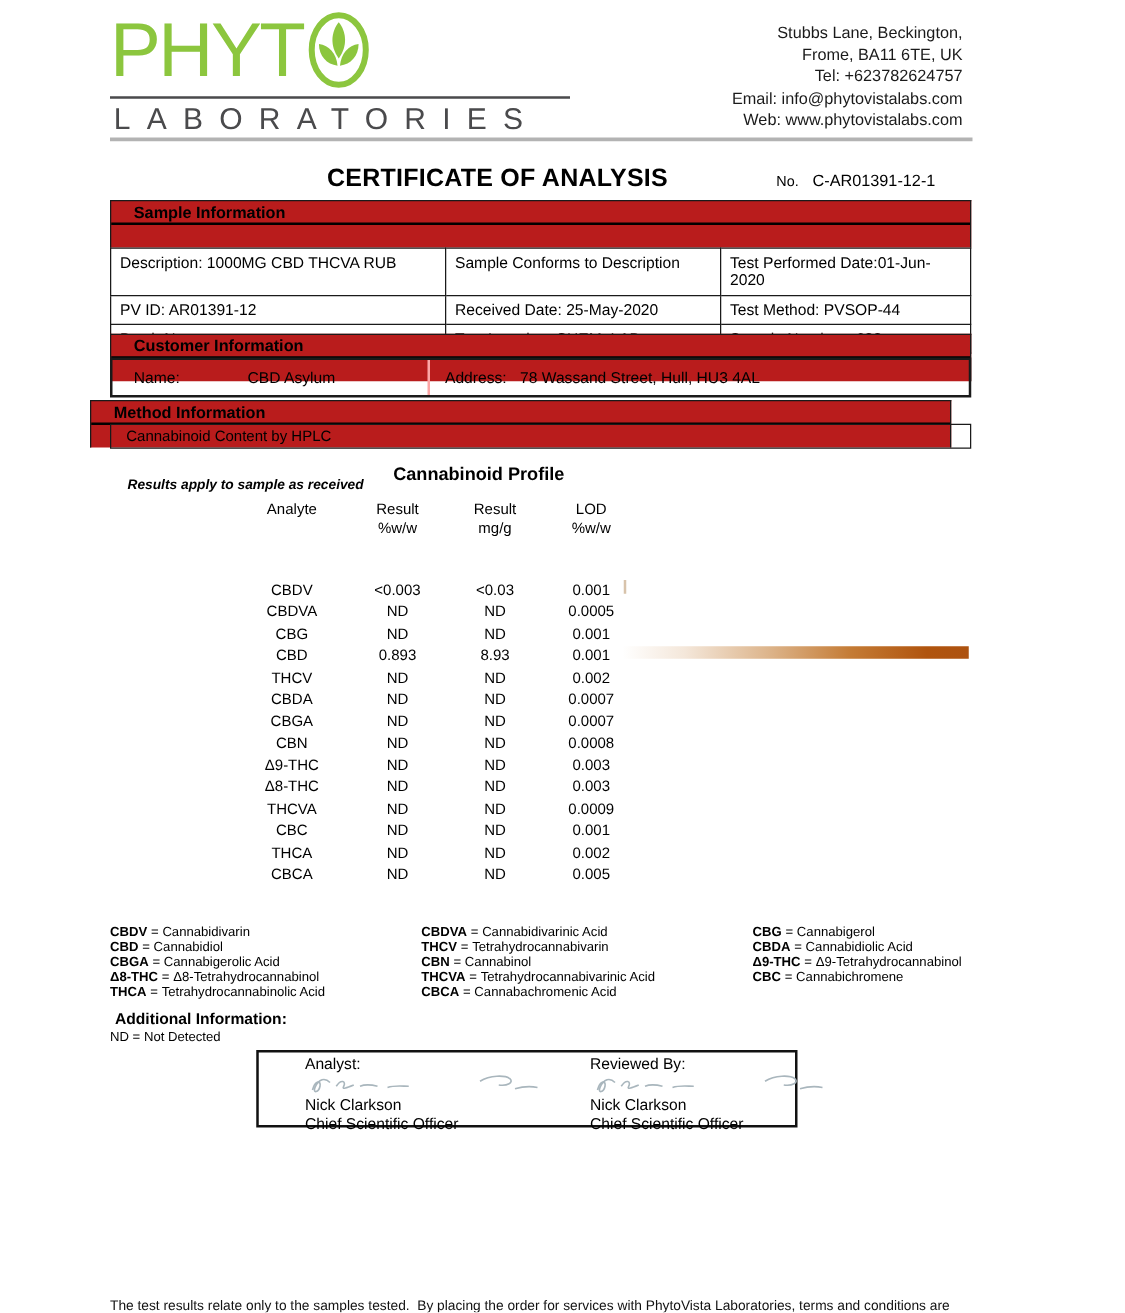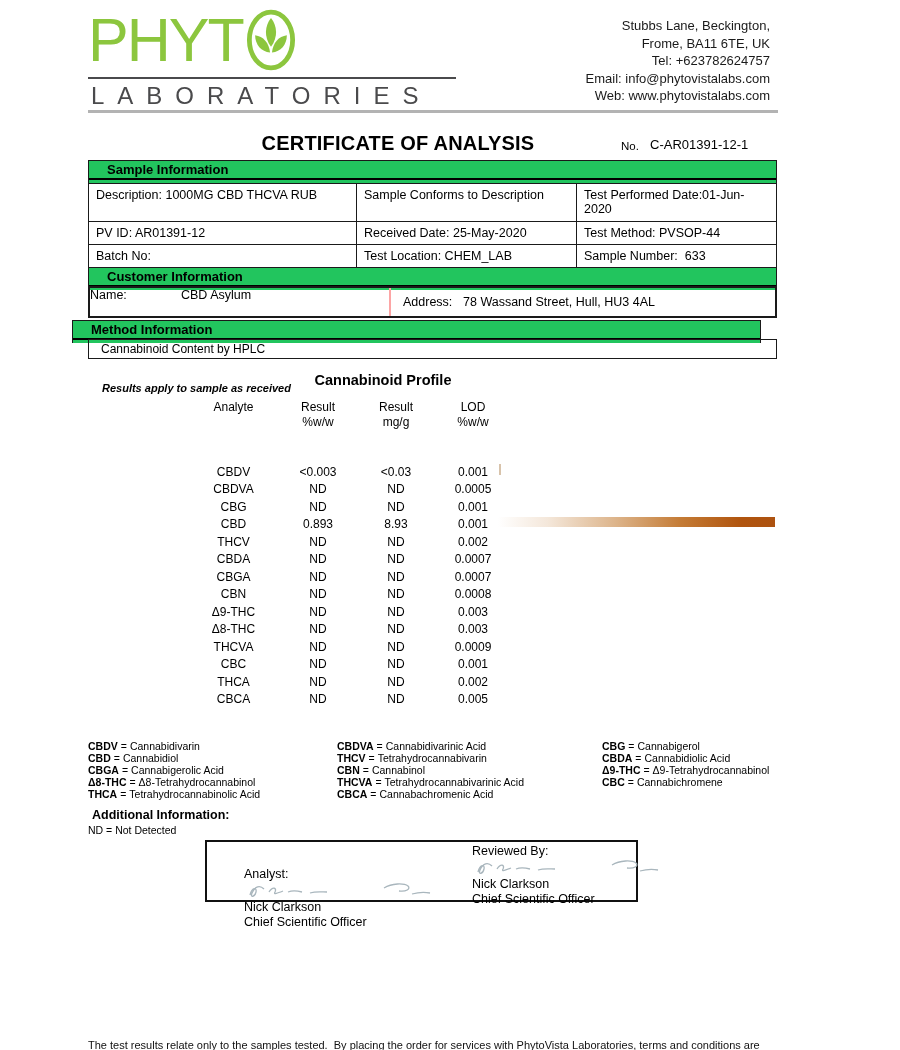--- a/index.html
+++ b/index.html
@@ -20,34 +20,34 @@
   .contact { position: absolute; right: 130px; top: 17px; text-align: right; font-size: 13px; line-height: 17.5px; color: #1a1a1a; }
 
   .header-rule { position: absolute; left: 88px; top: 110px; width: 690px; height: 3px; background: #b3b3b3; }
 
   
   .coa-title { position: absolute; left: 128px; top: 132px; width: 540px; text-align: center; font-size: 20px; font-weight: 700; letter-spacing: .2px; }
   .coa-no-label { position: absolute; left: 621px; top: 140px; font-size: 11.5px; }
   .coa-number { position: absolute; left: 650px; top: 137px; font-size: 13px; }
 
   
-  .band { background: #22c55e; padding-bottom: 3px; border: 1.5px solid #1a1a1a; border-bottom: none; }
+  .band { background: #b91c1c; padding-bottom: 18px; border: 1.5px solid #1a1a1a; border-bottom: none; }
   .band-inner { border-bottom: 2px solid #000; font-weight: 700; font-size: 13px; padding: 1px 0 1px 18px; }
 
   
   .sample-wrap { position: absolute; left: 88px; top: 160px; width: 689px; }
   .sample-wrap table { border-collapse: collapse; width: 100%; table-layout: fixed; }
   .sample-wrap td { border: 1.5px solid #1a1a1a; font-size: 12.5px; padding: 4px 7px; vertical-align: top; white-space: pre-wrap; }
   tr.r1 td { height: 38px; }
   tr.r2 td, tr.r3 td { height: 23px; }
 
   
   .cust-band { position: absolute; left: 88px; top: 267px; width: 689px; }
   .cust-box { position: absolute; left: 88px; top: 286px; width: 689px; height: 32px; border: 2px solid #1a1a1a; display: flex; align-items: stretch; font-size: 12.5px; }
-  .cust-left { width: 299px; display: flex; align-items: flex-start; }
+  .cust-left { width: 252px; padding-left: 17px; display: flex; align-items: center; }
   .cust-name-label { width: 91px; }
   .cust-right { flex: 1; border-left: 2px solid #fca5a5; display: flex; align-items: center; padding-left: 12px; }
   .cust-addr-label { width: 60px; }
 
   
   .method-band { position: absolute; left: 72px; top: 320px; width: 689px; }
   .method-box { position: absolute; left: 88px; top: 339px; width: 689px; height: 20px; border: 1.5px solid #1a1a1a; font-size: 12px; padding: 2px 0 0 12px; }
 
   
   .profile-note { position: absolute; left: 102px; top: 382px; font-size: 11px; font-weight: 700; font-style: italic; }
@@ -69,21 +69,21 @@
   .leg-item b { font-weight: 700; }
   .leg-eq { padding: 0 3px; }
 
   
   .addl-title { position: absolute; left: 92px; top: 808px; font-size: 12.5px; font-weight: 700; }
   .addl-note { position: absolute; left: 88px; top: 824px; font-size: 10.5px; }
 
   
   .sig-box { position: absolute; left: 205px; top: 840px; width: 433px; height: 62px; border: 2px solid #111; }
   .sig-col { position: absolute; top: 2px; font-size: 12.5px; }
-  .sig-analyst { left: 37px; margin-top: 23px; } .sig-reviewer { left: 265px; }
+  .sig-analyst { left: 37px; } .sig-reviewer { left: 265px; }
   .sig-label { height: 15px; }
   .sig-scribble { display: block; height: 18px; }
   .sig-name { height: 15px; line-height: 15px; }
   .sig-title { height: 15px; line-height: 15px; }
 
   
   .footer { position: absolute; left: 88px; top: 1005px; width: 745px; font-size: 11px; line-height: 16px; white-space: pre-wrap; color: #111; }
 </style>
 </head>
 <body>

